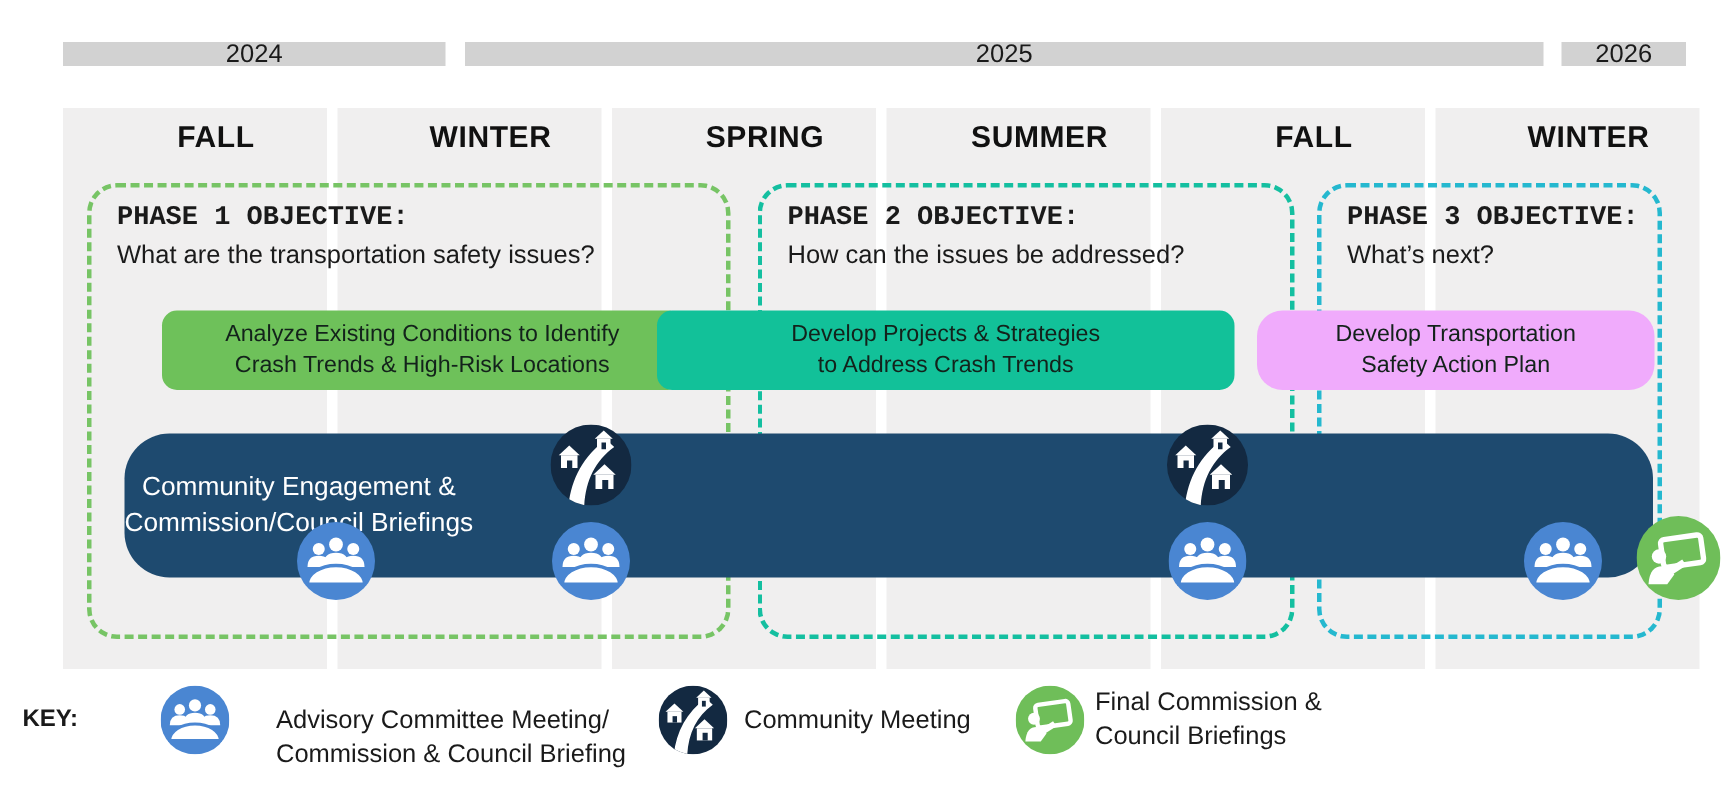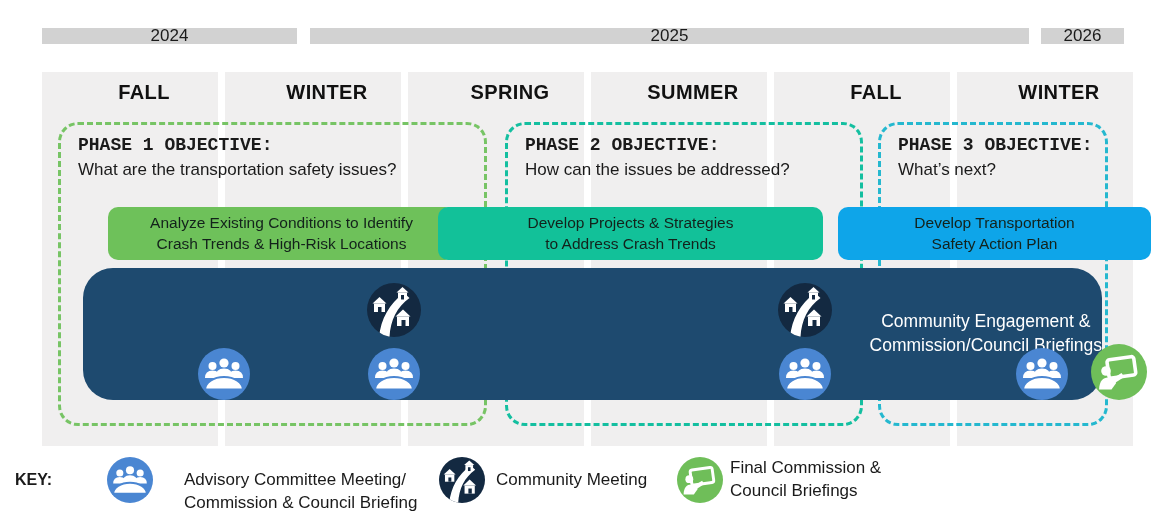--- a/index.html
+++ b/index.html
@@ -34,26 +34,26 @@
   .phase-title { font-weight:bold; font-size:18px; white-space:nowrap;font-family:Liberation Mono, monospace; }
   .phase-question { font-size:17px; margin-top:5px; white-space:nowrap; }
   
   .pill {
     position:absolute; top:207px; height:53px; border-radius:10px;
     display:flex; align-items:center; justify-content:center; text-align:center;
     font-size:15.5px; line-height:1.32; white-space:pre-line; color:#13221b;
   }
   .pill-1 { left:80px;  width:347px; background:#6EC15A;margin-left:28px; }
   .pill-2 { left:438px; width:385px; background:#12C199; }
-  .pill-3 { left:838px; width:313px; background:#0ea5e9; }
+  .pill-3 { left:838px; width:265px; background:#f0abfc;border-radius:17px; }
   
   .engagement-bar {
-    position:absolute; left:83px; top:268px; width:1019px; height:132px;
+    position:absolute; left:83px; top:289px; width:1019px; height:96px;
     background:#1E4A6F; border-radius:30px;
-    display:flex; align-items:center; justify-content:flex-end;
+    display:flex; align-items:center; justify-content:flex-start;
   }
   .engagement-label {
     color:#ffffff; font-size:17.5px; font-weight:500; line-height:1.35;
     text-align:center; white-space:pre-line;
   }
   .abs { position:absolute; }
   
   .key-heading { position:absolute; left:15px; top:471px; font-weight:bold; font-size:16px; }
   .key-label {
     position:absolute; height:46px; display:flex; align-items:center;

